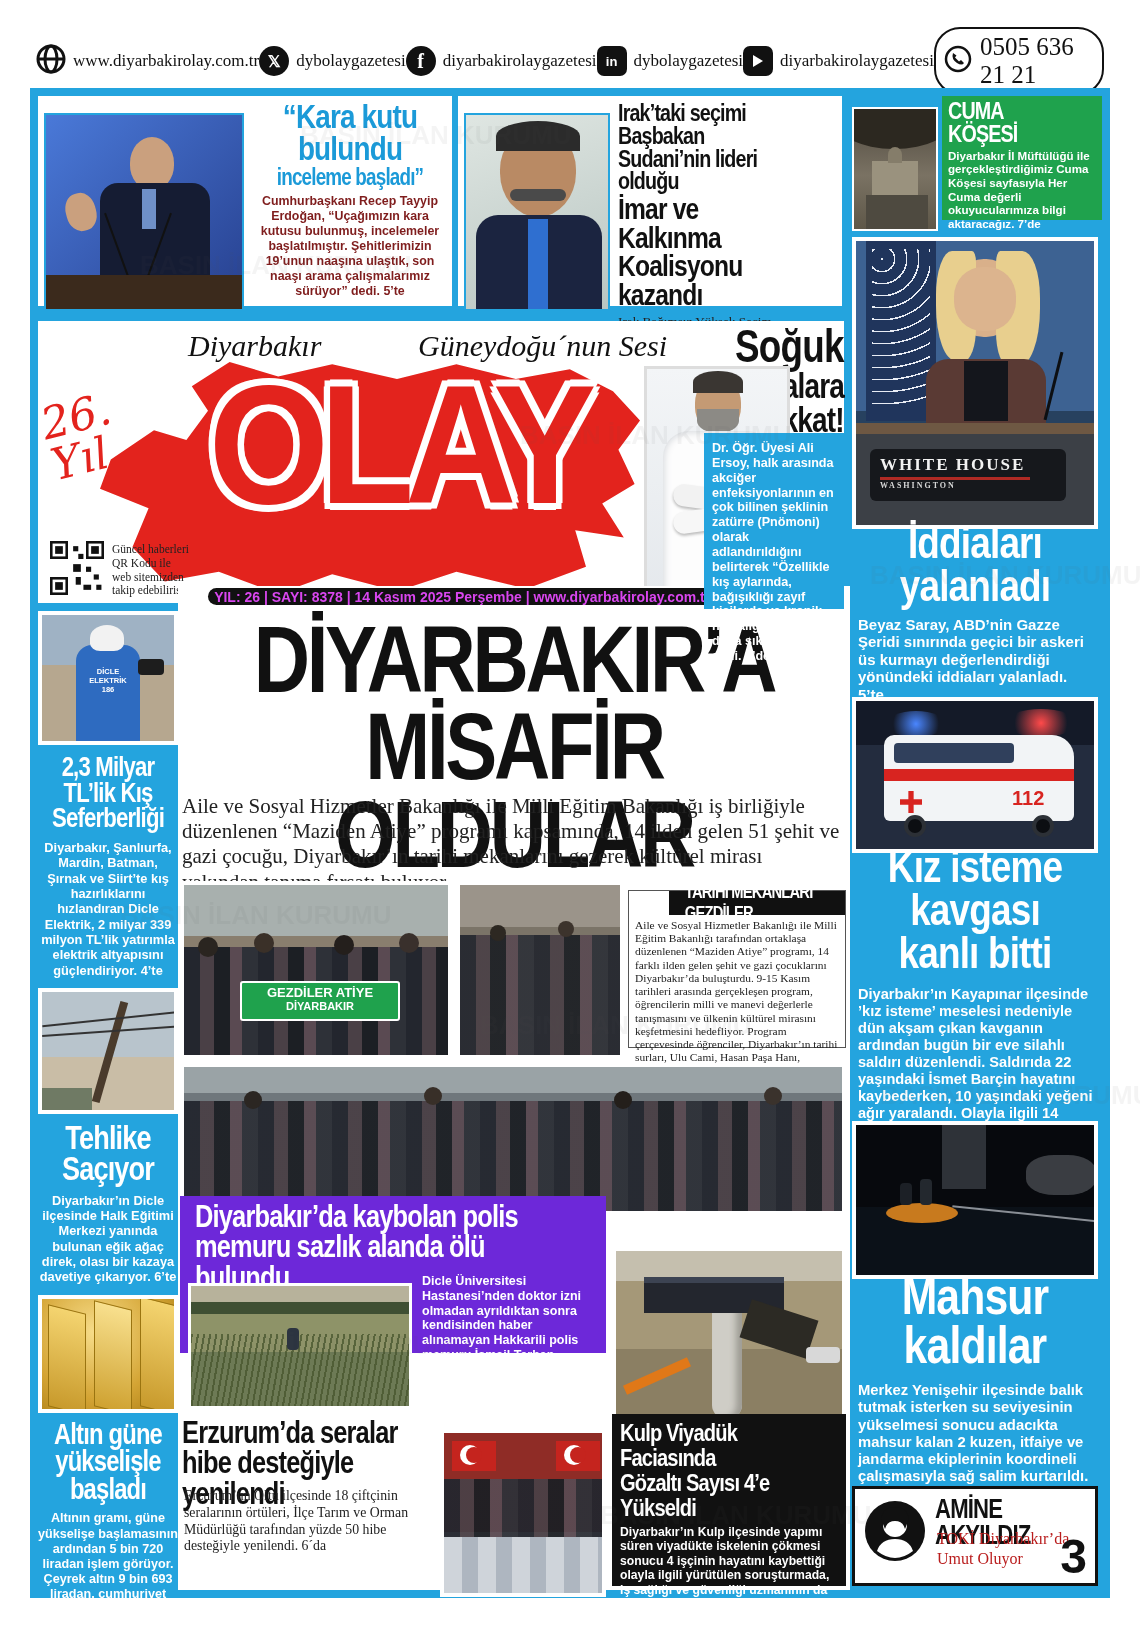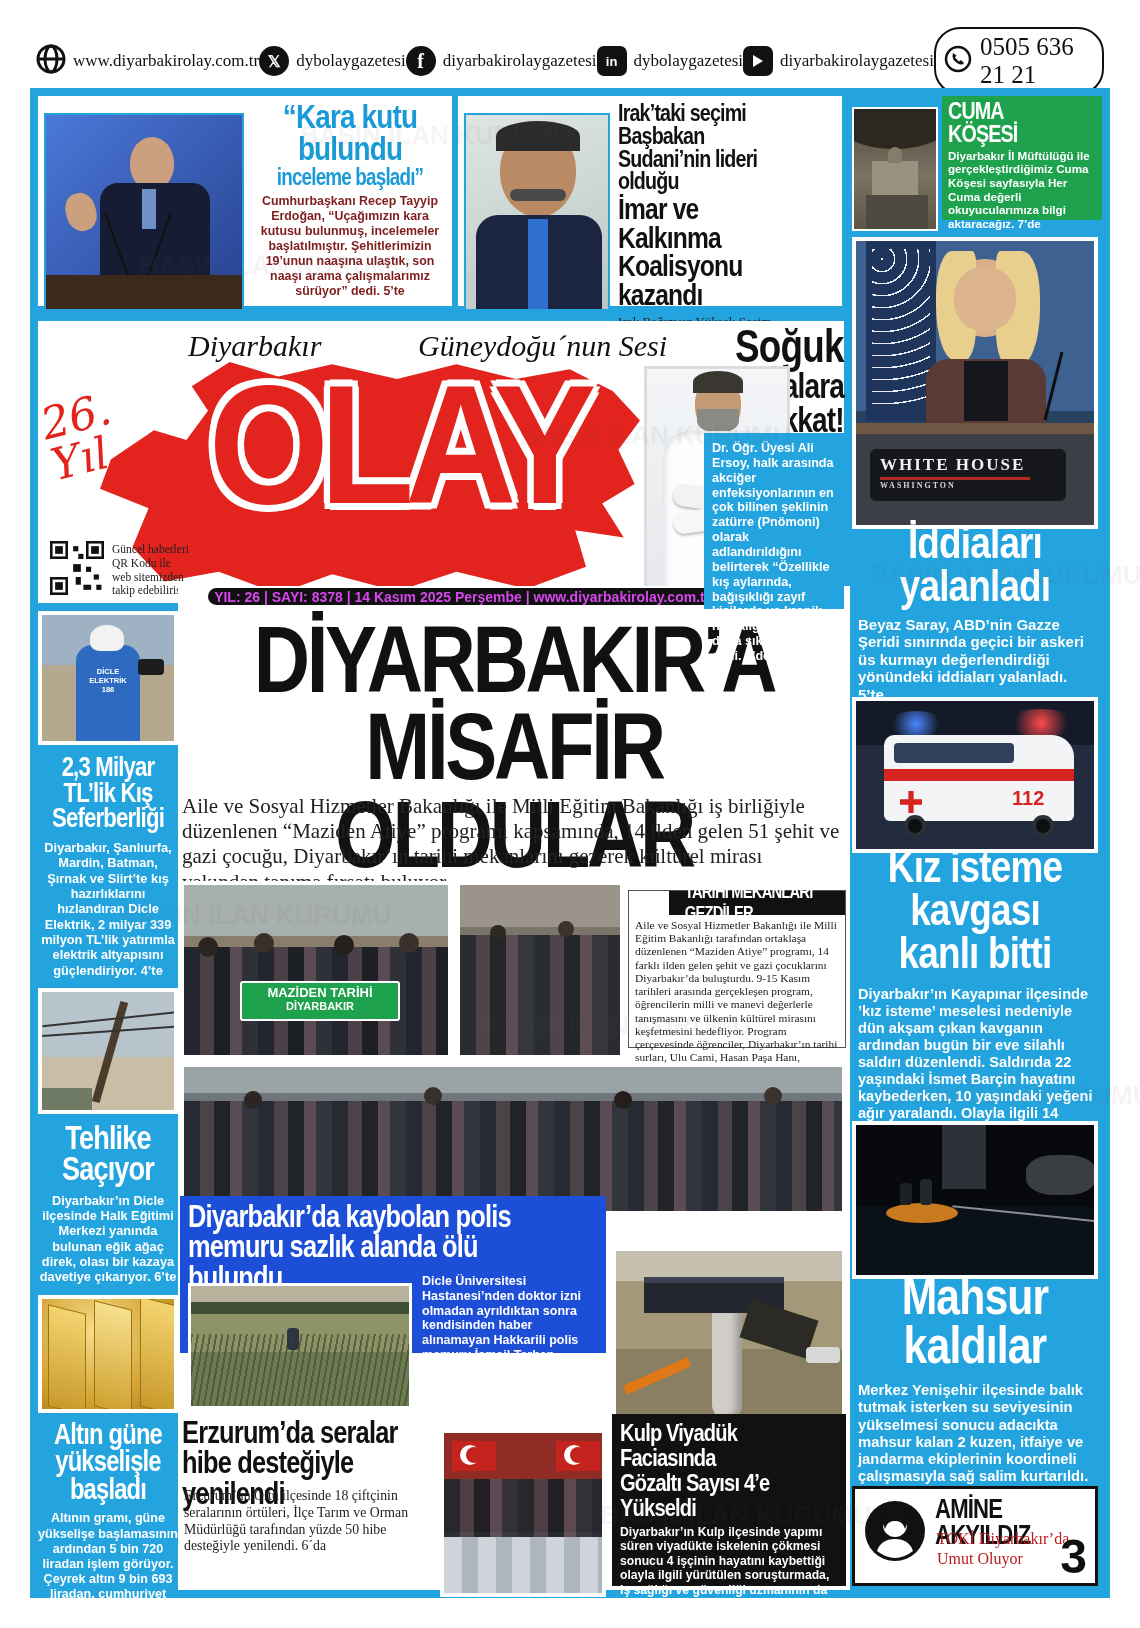--- a/index.html
+++ b/index.html
@@ -184,21 +184,21 @@
 MİSAFİR OLDULAR</div>
       <div class="abs body-serif" style="left:4px;top:208px;width:662px;font-size:21px;line-height:1.2;">Aile ve Sosyal Hizmetler Bakanlığı ile Milli Eğitim Bakanlığı iş birliğiyle düzenlenen “Maziden Atiye” programı kapsamında, 14 ilden gelen 51 şehit ve gazi çocuğu, Diyarbakır’ın tarihi mekanlarını gezerek kültürel mirası yakından tanıma fırsatı buluyor.</div>
 
       <div class="ph" style="left:2px;top:284px;width:272px;height:178px;background:linear-gradient(180deg,#a8b0ae 0 30%,#897e6e 30% 100%);">
         <div class="sh crowd" style="left:0;top:62px;width:272px;height:116px;"></div>
         <div class="sh" style="left:14px;top:52px;width:20px;height:20px;border-radius:50%;background:#2a2520;"></div>
         <div class="sh" style="left:70px;top:48px;width:20px;height:20px;border-radius:50%;background:#3a3028;"></div>
         <div class="sh" style="left:150px;top:50px;width:20px;height:20px;border-radius:50%;background:#241f1c;"></div>
         <div class="sh" style="left:215px;top:48px;width:20px;height:20px;border-radius:50%;background:#39302c;"></div>
         <div class="sh" style="left:56px;top:96px;width:160px;height:40px;background:#1fa24d;border:2px solid #fff;border-radius:3px;text-align:center;padding-top:3px;box-sizing:border-box;">
-          <div style="color:#fff;font-weight:bold;font-size:13px;line-height:1;">MAZİDEN TARİHİ</div>
+          <div style="color:#fff;font-weight:bold;font-size:13px;line-height:1;">GEZDİLER ATİYE</div>
           <div style="color:#fff;font-weight:bold;font-size:11px;line-height:1.3;">DİYARBAKIR</div>
         </div>
       </div>
       <div class="ph" style="left:278px;top:284px;width:168px;height:178px;background:linear-gradient(180deg,#9b948a 0 25%,#7b7468 25% 100%);">
         <div class="sh crowd" style="left:0;top:50px;width:168px;height:128px;opacity:.92;"></div>
         <div class="sh" style="left:30px;top:40px;width:16px;height:16px;border-radius:50%;background:#2d2822;"></div>
         <div class="sh" style="left:98px;top:36px;width:16px;height:16px;border-radius:50%;background:#3c332c;"></div>
       </div>
       <div class="abs" style="left:450px;top:304px;width:218px;height:158px;background:#fff;border:1px solid #555;box-sizing:border-box;">
         <div style="height:24px;background:#111;color:#fff;display:flex;align-items:center;justify-content:center;margin-left:40px;">
@@ -207,21 +207,21 @@
         <div class="body-serif" style="padding:4px 6px;font-size:11.4px;line-height:1.16;">Aile ve Sosyal Hizmetler Bakanlığı ile Milli Eğitim Bakanlığı tarafından ortaklaşa düzenlenen “Maziden Atiye” programı, 14 farklı ilden gelen şehit ve gazi çocuklarını Diyarbakır’da buluşturdu. 9-15 Kasım tarihleri arasında gerçekleşen program, öğrencilerin milli ve manevi değerlerle tanışmasını ve ülkenin kültürel mirasını keşfetmesini hedefliyor. Program çerçevesinde öğrenciler, Diyarbakır’ın tarihi surları, Ulu Cami, Hasan Paşa Hanı, Ongözlü Köprü ve Atatürk Müzesi gibi önemli noktalarını ziyaret etme imkânı buluyor. 4’te</div>
       </div>
       <div class="ph" style="left:2px;top:466px;width:666px;height:152px;background:linear-gradient(180deg,#9aa3a6 0 18%,#6f777c 18% 100%);">
         <div class="sh crowd" style="left:0;top:34px;width:666px;height:118px;opacity:.95;"></div>
         <div class="sh" style="left:60px;top:24px;width:18px;height:18px;border-radius:50%;background:#2b2622;"></div>
         <div class="sh" style="left:240px;top:20px;width:18px;height:18px;border-radius:50%;background:#382f28;"></div>
         <div class="sh" style="left:430px;top:24px;width:18px;height:18px;border-radius:50%;background:#241f1b;"></div>
         <div class="sh" style="left:580px;top:20px;width:18px;height:18px;border-radius:50%;background:#3a322c;"></div>
       </div>
 
-      <div class="abs" style="left:2px;top:610px;width:426px;height:157px;background:#1d4ed8;padding:6px 8px;box-sizing:border-box;">
+      <div class="abs" style="left:2px;top:610px;width:426px;height:157px;background:#6d28d9;padding:6px 15px;box-sizing:border-box;">
         <div class="condL hl-white pre" style="font-size:31px;text-align:left;line-height:.98;">Diyarbakır’da kaybolan polis
 memuru sazlık alanda ölü bulundu</div>
         <div class="ph" style="left:8px;top:76px;width:224px;height:126px;border:3px solid #fff;background:linear-gradient(180deg,#b7b29b 0 22%,#8e9368 22% 55%,#6d7a55 55% 100%);">
           <div class="sh" style="left:0;top:16px;width:224px;height:12px;background:#3f4f33;"></div>
           <div class="sh" style="left:0;top:48px;width:224px;height:78px;background:repeating-linear-gradient(100deg,rgba(70,84,44,.75) 0 2px,rgba(0,0,0,0) 2px 6px);"></div>
           <div class="sh" style="left:96px;top:42px;width:12px;height:22px;border-radius:4px;background:#2c3440;"></div>
         </div>
         <div class="abs body-white" style="left:242px;top:78px;width:172px;font-size:12.5px;line-height:1.18;">Dicle Üniversitesi Hastanesi’nden doktor izni olmadan ayrıldıktan sonra kendisinden haber alınamayan Hakkarili polis memuru İsmail Tarhan, günler süren arama çalışmalarının ardından Dicle Nehri çevresindeki sazlık alanda ölü olarak bulundu. 3’te</div>
       </div>
 

